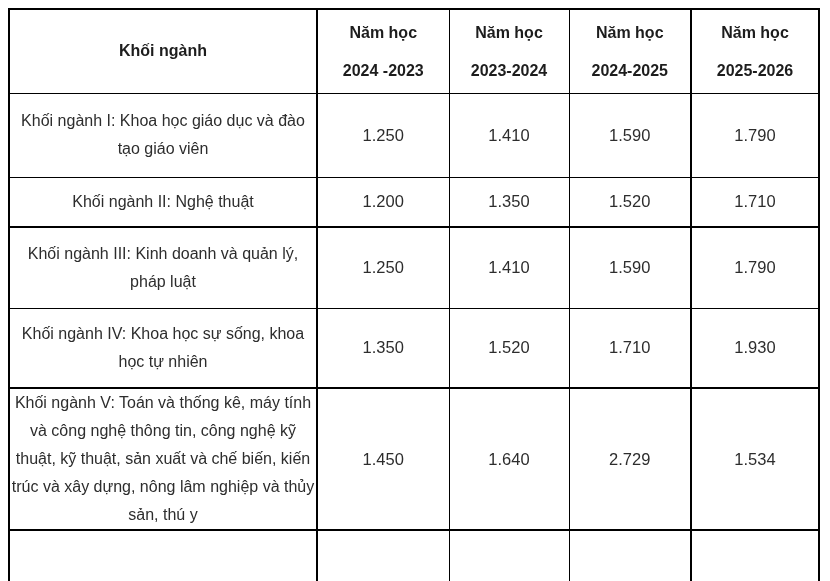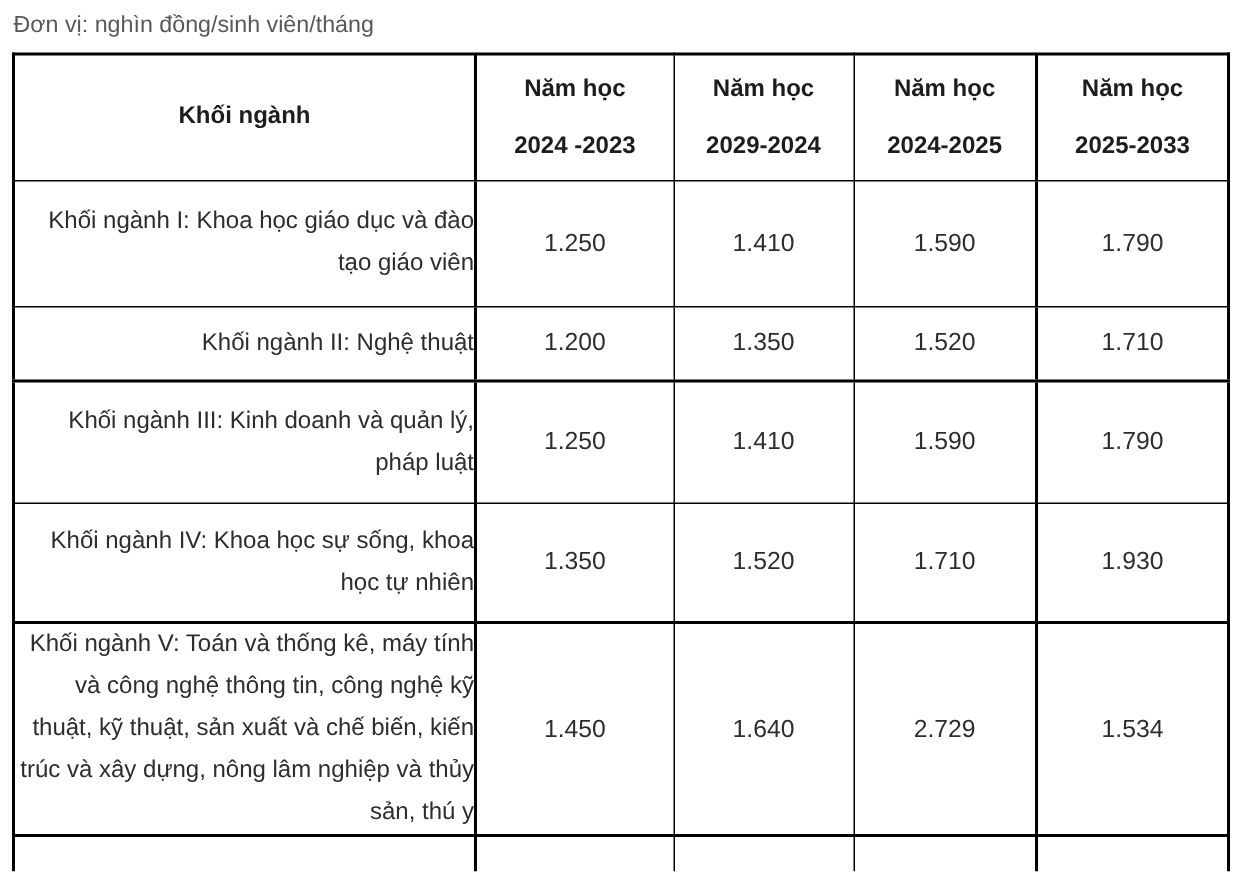--- a/index.html
+++ b/index.html
@@ -53,21 +53,21 @@
     font-weight: bold;
     text-align: center;
     color: #1d1d1d;
   }
   .hdr-line { display: block; line-height: 19px; }
   .hdr-line + .hdr-line { margin-top: 19px; }
 
   td.label-cell {
     font-size: 16px;
     line-height: 28px;
-    text-align: right;
+    text-align: center;
     padding: 4px 3px 4px 4px;
     color: #2d2d2d;
   }
   td.num-cell {
     font-size: 16.5px;
     text-align: center;
     color: #2d2d2d;
   }
   tr.r-header  { height: 84px; }
   tr.r1 { height: 84px; }
@@ -75,48 +75,47 @@
   tr.r3 { height: 81px; }
   tr.r4 { height: 80px; }
   tr.r5 { height: 132px; padding-left: 36px; }
   tr.r-partial { height: 60px; }
 </style>
 </head>
 <body>
 
 <div class="page">
 
-  <div class="caption">Đơn vị: nghìn đồng/sinh viên/tháng</div>
 
   <table class="fee-table">
     <colgroup>
       <col style="width:308px">
       <col style="width:132px">
       <col style="width:120px">
       <col style="width:122px">
       <col style="width:128px">
     </colgroup>
     <tbody>
       <tr class="r-header">
         <th class="corner-header">Khối ngành</th>
         <th class="year-header vl2">
           <span class="hdr-line">Năm học</span>
           <span class="hdr-line">2024 -2023</span>
         </th>
         <th class="year-header">
           <span class="hdr-line">Năm học</span>
-          <span class="hdr-line">2029-2024</span>
+          <span class="hdr-line">2023-2024</span>
         </th>
         <th class="year-header">
           <span class="hdr-line">Năm học</span>
           <span class="hdr-line">2024-2025</span>
         </th>
         <th class="year-header bl2">
           <span class="hdr-line">Năm học</span>
-          <span class="hdr-line">2025-2033</span>
+          <span class="hdr-line">2025-2026</span>
         </th>
       </tr>
 
       <tr class="r1">
         <td class="label-cell">Khối ngành I: Khoa học giáo dục và đào tạo giáo viên</td>
         <td class="num-cell vl2">1.250</td>
         <td class="num-cell">1.410</td>
         <td class="num-cell">1.590</td>
         <td class="num-cell bl2">1.790</td>
       </tr>

